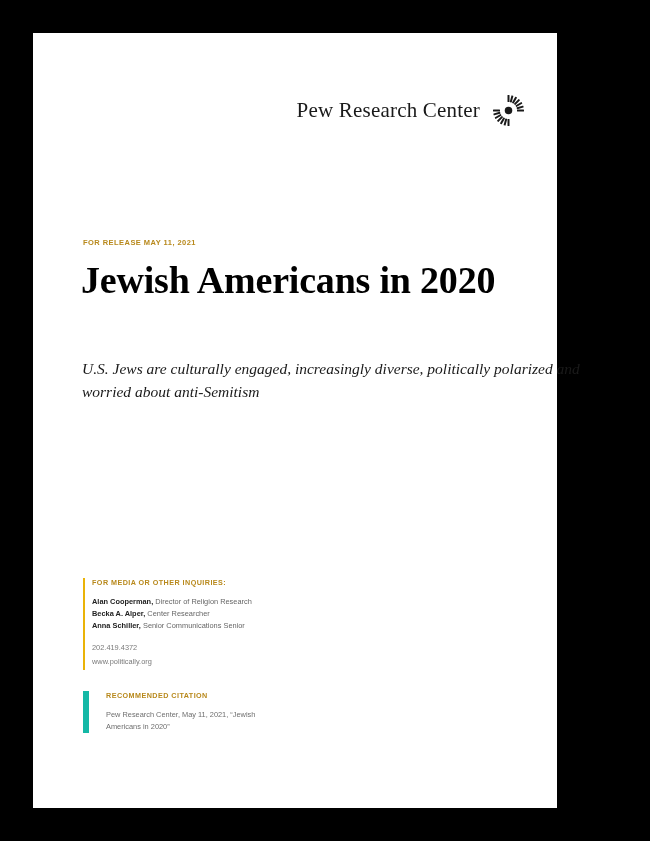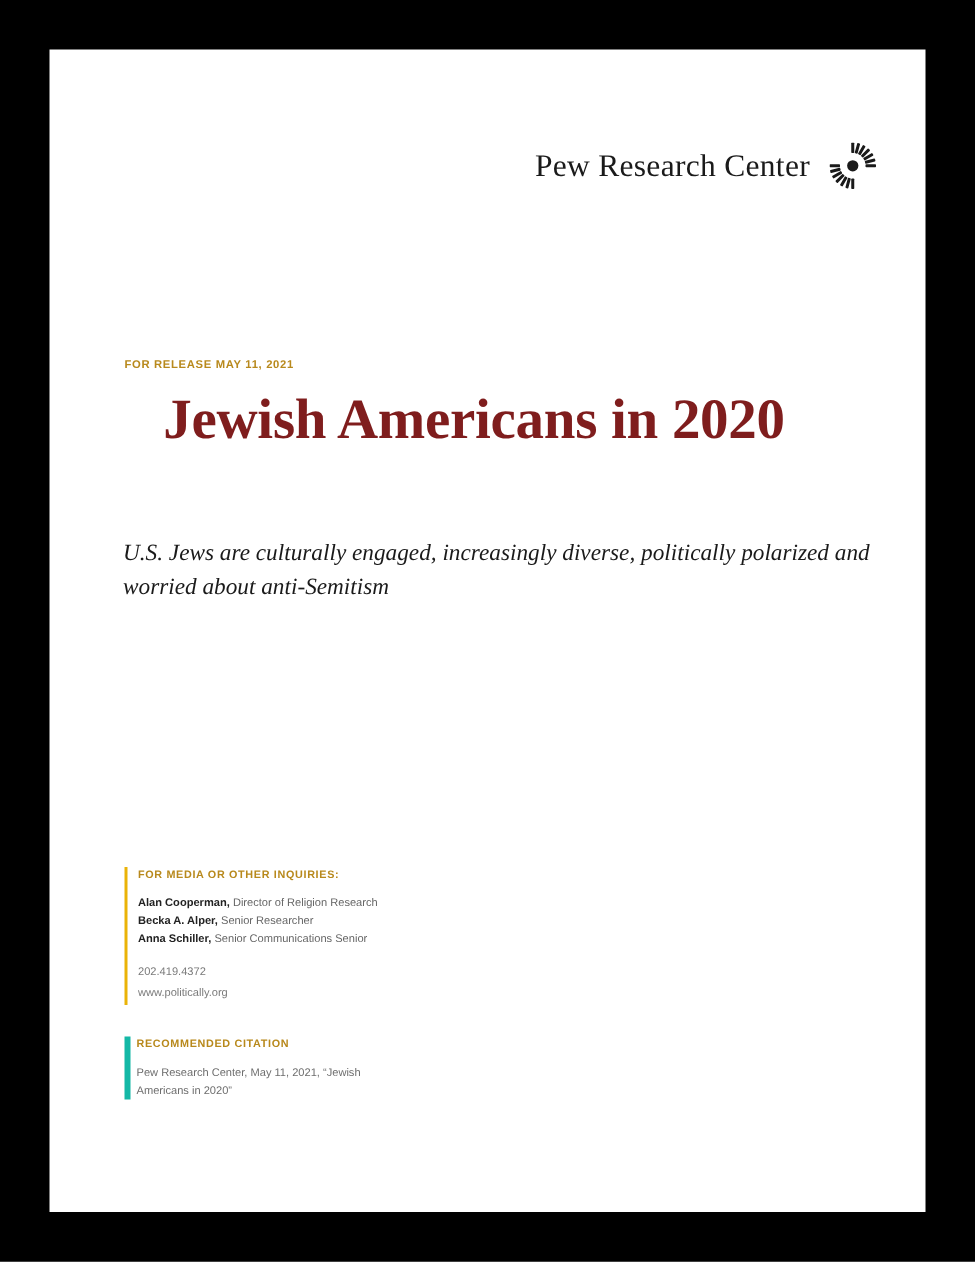--- a/index.html
+++ b/index.html
@@ -11,21 +11,21 @@
     overflow: hidden;
   }
   body {
     font-family: "Liberation Sans", sans-serif;
   }
 
   .page-wrap {
     position: absolute;
     left: 33px;
     top: 33px;
-    width: 584px;
+    width: 524px;
     height: 775px;
     background: #ffffff;
   }
 
   
   .masthead {
     position: absolute;
     right: 33px;
     top: 62px;
     display: flex;
@@ -62,23 +62,22 @@
   
   .report-title {
     position: absolute;
     left: 48px;
     top: 222px;
     width: 470px;
     font-family: "Liberation Serif", serif;
     font-weight: bold;
     font-size: 38px;
     line-height: 1.33;
-    color: #7f1d1d;
+    color: #000000;
     letter-spacing: -0.2px;
-    text-align: center;
   }
 
   .report-subtitle {
     position: absolute;
     left: 49px;
     top: 325px;
     width: 500px;
     font-family: "Liberation Serif", serif;
     font-style: italic;
     font-size: 15.5px;
@@ -117,22 +116,22 @@
     font-size: 7.4px;
     line-height: 1.95;
     color: #7a7a7a;
   }
 
   .citation-block {
     position: absolute;
     left: 50px;
     top: 658px;
     width: 300px;
-    border-left: 4px solid #14b8a6;
-    padding-left: 4px;
+    border-left: 6px solid #14b8a6;
+    padding-left: 17px;
   }
   .citation-text {
     font-size: 7.4px;
     line-height: 1.62;
     color: #6e6e6e;
     width: 175px;
   }
 </style>
 </head>
 <body>
@@ -174,21 +173,21 @@
 
   <div class="contact-block">
     <div class="block-heading">FOR MEDIA OR OTHER INQUIRIES:</div>
 
     <div class="contact-row">
       <span class="person">Alan Cooperman,</span>
       <span>Director of Religion Research</span>
     </div>
     <div class="contact-row">
       <span class="person">Becka A. Alper,</span>
-      <span>Senior Researcher</span>
+      <span>Center Researcher</span>
     </div>
     <div class="contact-row">
       <span class="person">Anna Schiller,</span>
       <span>Senior Communications Senior</span>
     </div>
 
     <div class="contact-misc">
       <div>202.419.4372</div>
       <div>www.politically.org</div>
     </div>

